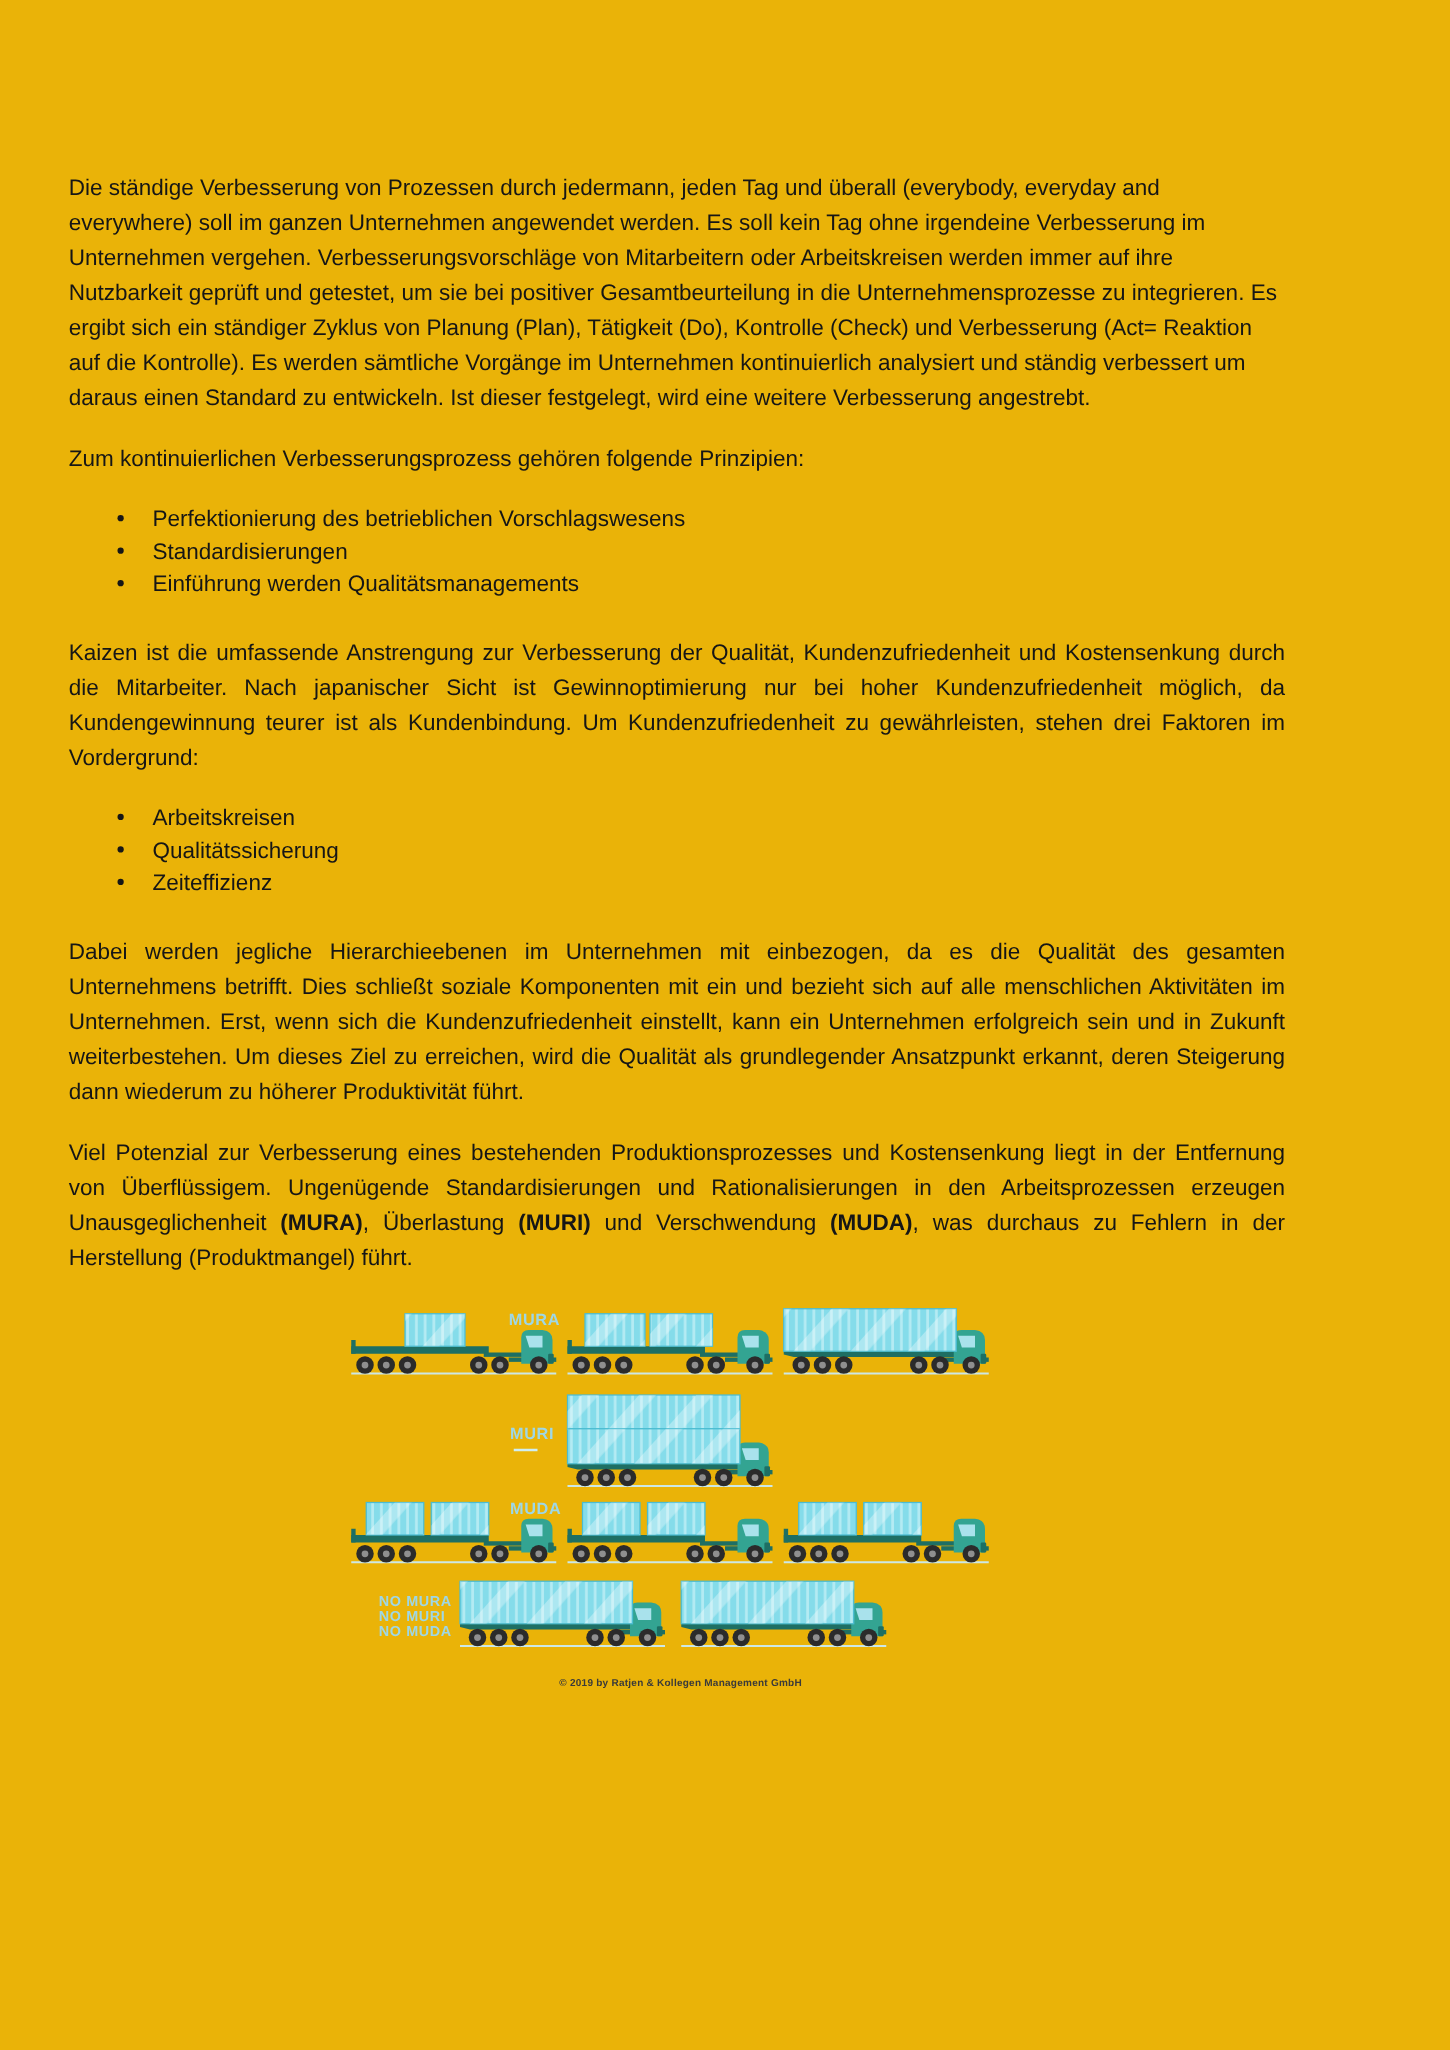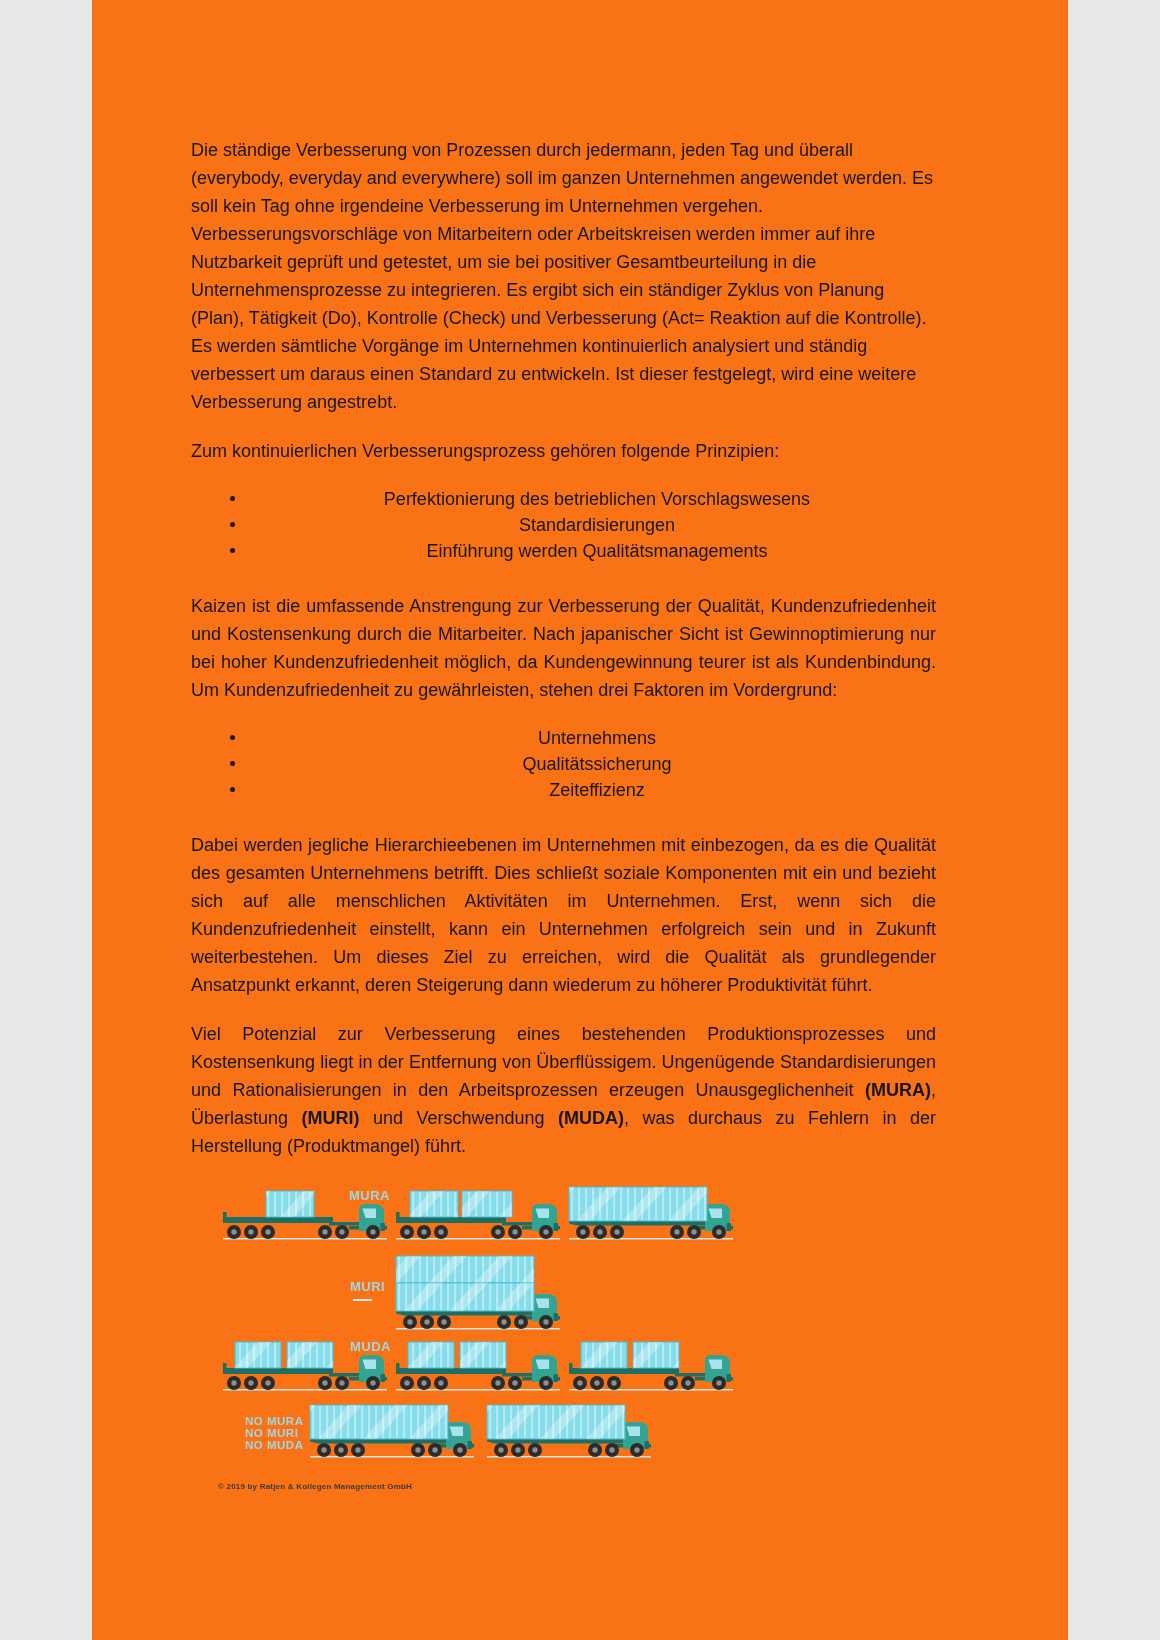--- a/index.html
+++ b/index.html
@@ -1,33 +1,33 @@
 <!DOCTYPE html>
 <html style="--container: #85dcea; --container_stripe: #b4ebf3; --container_border: #4bbcd2; --chassis: #1e6f63; --cab: #33a492; --window: #a9e2ec; --wheel: #2b2b2b; --label: #9ed7e6;"><head>
 <meta charset="utf-8">
 <style>
   html,body{margin:0;padding:0;background:#e9e9e9;}
   .page{
     position:relative;
-    width:976px;height:1640px;
-    background:#f97316;
+    width:1160px;height:1640px;
+    background:#eab308;
     box-sizing:border-box;
-    padding:136px 132px 0 99px;
+    padding:136px 132px 0 55px;
     font-family:"Liberation Sans",sans-serif;
     font-size:18px;line-height:28px;color:#161616;
     margin:0 auto;overflow:hidden;
   }
   p{margin:0 0 21px 0;}
   .just{text-align:justify;}
   b{font-weight:700;}
-  ul{list-style:none;margin:19px 0 28px 0;padding:0;text-align:center;}
+  ul{list-style:none;margin:19px 0 28px 0;padding:0;}
   li{position:relative;padding-left:67px;line-height:26px;}
   li::before{content:"";position:absolute;left:39px;top:10px;width:5px;height:5px;border-radius:50%;background:#161616;}
   .caption{margin:0 0 24px 0;}
-  .figure{margin-left:25px;}
+  .figure{margin-left:4px;text-align:center;}
   .copyright{font-size:8px;font-weight:bold;color:#3a3a3a;margin:2px 0 0 2px;letter-spacing:.2px;}
 
   
   .dark{fill:var(--chassis);}
   .cabb{fill:var(--cab);}
   .win{fill:var(--window);}
   .tyre{fill:var(--wheel);}
   .hub{fill:#8f8f8f;}
   .cont{fill:url(#cpat);stroke:var(--container_border);stroke-width:1;}
   .contd{fill:url(#diag);}
@@ -48,21 +48,21 @@
 
   <ul>
     <li>Perfektionierung des betrieblichen Vorschlagswesens</li>
     <li>Standardisierungen</li>
     <li>Einführung werden Qualitätsmanagements</li>
   </ul>
 
   <p class="just">Kaizen ist die umfassende Anstrengung zur Verbesserung der Qualität, Kundenzufriedenheit und Kostensenkung durch die Mitarbeiter. Nach japanischer Sicht ist Gewinnoptimierung nur bei hoher Kundenzufriedenheit möglich, da Kundengewinnung teurer ist als Kundenbindung. Um Kundenzufriedenheit zu gewährleisten, stehen drei Faktoren im Vordergrund:</p>
 
   <ul>
-    <li>Unternehmens</li>
+    <li>Arbeitskreisen</li>
     <li>Qualitätssicherung</li>
     <li>Zeiteffizienz</li>
   </ul>
 
   <p class="just">Dabei werden jegliche Hierarchieebenen im Unternehmen mit einbezogen, da es die Qualität des gesamten Unternehmens betrifft. Dies schließt soziale Komponenten mit ein und bezieht sich auf alle menschlichen Aktivitäten im Unternehmen. Erst, wenn sich die Kundenzufriedenheit einstellt, kann ein Unternehmen erfolgreich sein und in Zukunft weiterbestehen. Um dieses Ziel zu erreichen, wird die Qualität als grundlegender Ansatzpunkt erkannt, deren Steigerung dann wiederum zu höherer Produktivität führt.</p>
 
   <p class="just"><span>Viel Potenzial zur Verbesserung eines bestehenden Produktionsprozesses und Kostensenkung liegt in der Entfernung von Überflüssigem. Ungenügende Standardisierungen und Rationalisierungen in den Arbeitsprozessen erzeugen Unausgeglichenheit </span><b>(MURA)</b><span>, Überlastung </span><b>(MURI)</b><span> und Verschwendung </span><b>(MUDA)</b><span>, was durchaus zu Fehlern in der Herstellung (Produktmangel) führt.</span></p>
 
 
   <div class="figure">

